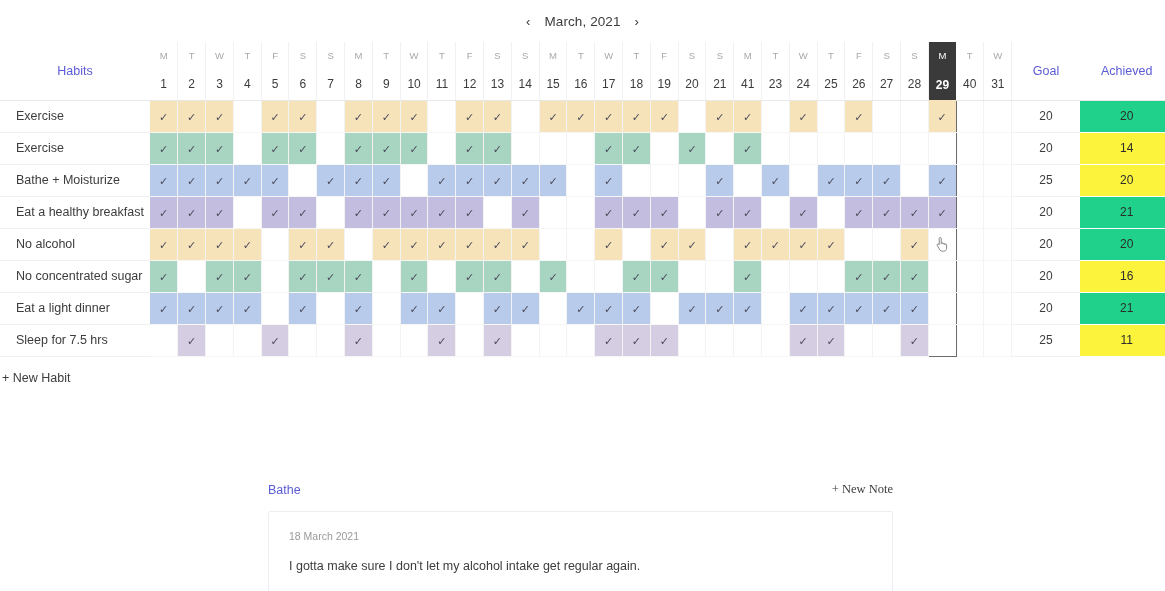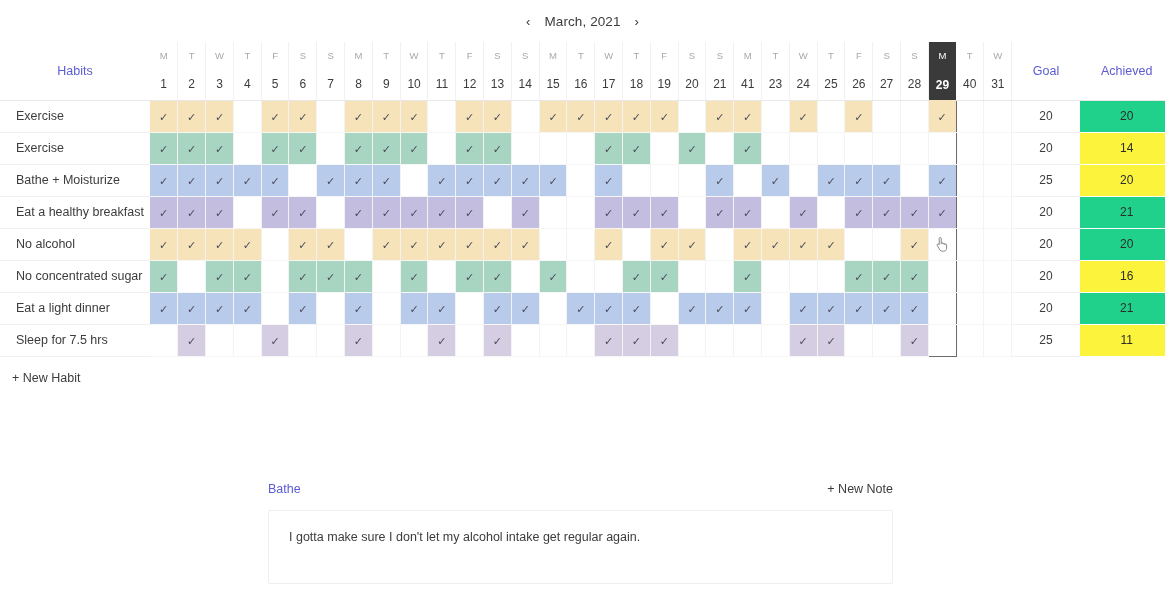--- a/index.html
+++ b/index.html
@@ -150,42 +150,42 @@
     position: absolute;
     left: 50%;
     top: 50%;
     transform: translate(-46%, -46%);
     pointer-events: none;
     line-height: 0;
   }
 
   
   #new-habit {
-    margin: 14px 0 0 12px;
+    margin: 14px 0 0 2px;
     font-size: 12.5px;
     color: #3c3c3c;
     cursor: pointer;
     display: inline-block;
   }
 
   
   #notes-section {
     position: absolute;
     left: 268px;
     top: 482px;
     width: 625px;
   }
   #notes-head {
     display: flex;
     align-items: center;
     justify-content: space-between;
     margin-bottom: 14px;
   }
   #notes-title { font-size: 12.5px; color: #5b5bd6; }
-  #new-note { font-size: 12.5px; color: #3c3c3c; cursor: pointer; }
+  #new-note { font-size: 12.5px; color: #3c3c3c; cursor: pointer; font-family: Liberation Serif, serif; }
   #note-card {
     border: 1px solid #eceef2;
     border-radius: 2px;
     background: #ffffff;
     padding: 18px 20px 20px 20px;
     min-height: 74px;
   }
   #note-date { font-size: 10.5px; color: #9a9a9a; margin-bottom: 16px; }
   #note-body { font-size: 12.5px; color: #3c3c3c; line-height: 1.4; }
 </style>
@@ -622,15 +622,16 @@
 
   <div id="new-habit">+ New Habit</div>
 </div>
 
 <div id="notes-section">
   <div id="notes-head">
     <span id="notes-title">Bathe</span>
     <span id="new-note">+ New Note</span>
   </div>
   <div id="note-card">
+    <div id="note-date">18 March 2021</div>
     <div id="note-body">I gotta make sure I don't let my alcohol intake get regular again.</div>
   </div>
 </div>
 
 </body></html>

